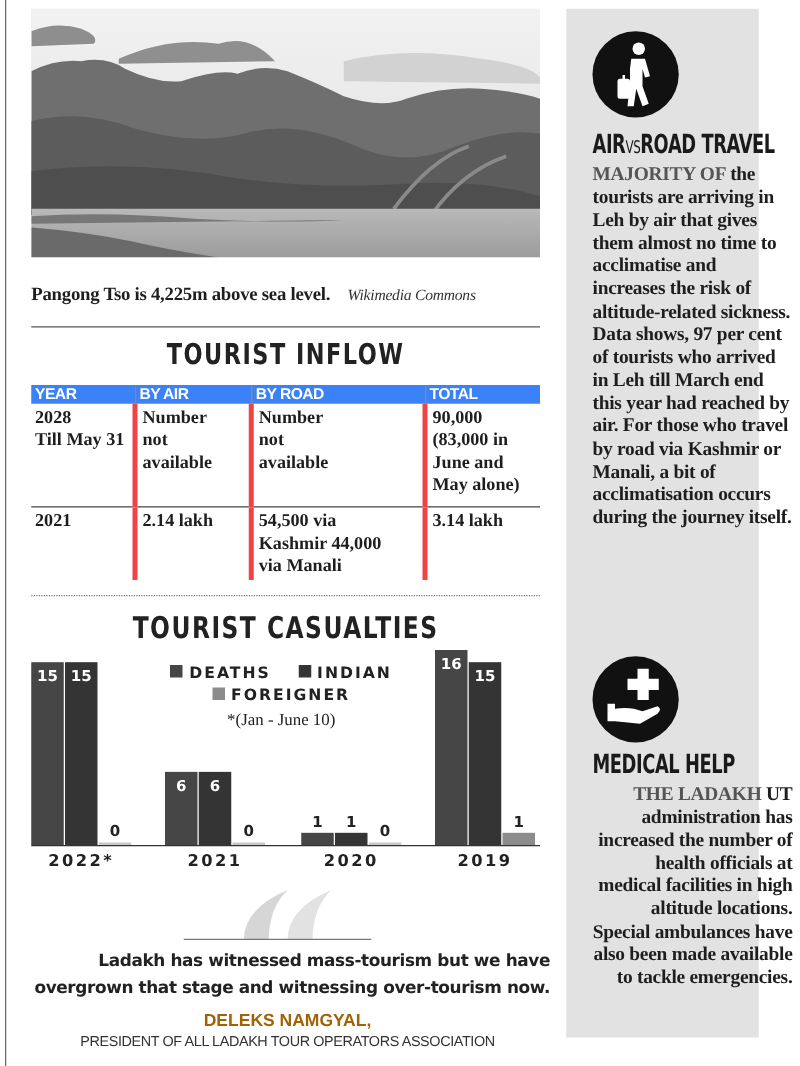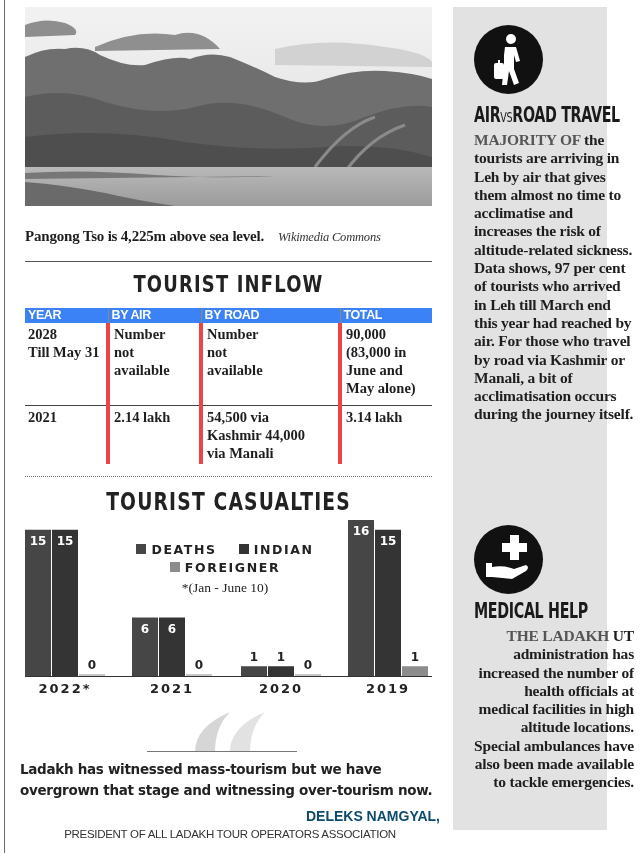--- a/index.html
+++ b/index.html
@@ -26,31 +26,31 @@
     table.inflow td:first-child { border-left: none; padding-left: 3px; }
     table.inflow tr.row1 td { border-bottom: 1px solid #444; height: 82px; }
     table.inflow tr.row2 td { height: 58px; }
     .c1 { width: 83px; } .c2 { width: 93px; } .c3 { width: 139px; } .c4 { width: 92px; }
 
     .hr2 { position: absolute; left: 25px; top: 476px; width: 407px; height: 0; border-top: 1px dotted #777; }
 
     
     .chart-title { position: absolute; left: 25px; top: 488px; width: 407px; text-align: center; font-family: "DejaVu Sans", sans-serif; font-size: 24px; font-weight: bold; letter-spacing: 1.5px; transform: scaleX(0.78); transform-origin: center; color: #222; }
     #chart { position: absolute; left: 0; top: 515px; width: 440px; height: 185px; }
-    .legend { position: absolute; left: 100px; top: 540px; width: 250px; font-family: "DejaVu Sans", sans-serif; font-weight: bold; font-size: 12.5px; letter-spacing: 1.6px; color: #222; }
+    .legend { position: absolute; left: 100px; top: 528px; width: 250px; font-family: "DejaVu Sans", sans-serif; font-weight: bold; font-size: 12.5px; letter-spacing: 1.6px; color: #222; }
     .legend .row { display: flex; justify-content: center; gap: 22px; height: 18px; align-items: center; }
     .legend .item { display: flex; align-items: center; gap: 5px; }
     .legend .sw { width: 10px; height: 10px; display: inline-block; }
     .legend .note { text-align: center; font-family: "Liberation Serif", serif; font-weight: normal; letter-spacing: 0; font-size: 13.5px; margin-top: 4px; }
 
     
     .quote-mark { position: absolute; left: 185px; top: 712px; width: 90px; height: 40px; }
     .quote-rule { position: absolute; left: 147px; top: 751px; width: 150px; height: 1px; background: #777; }
-    .quote-text { position: absolute; left: 20px; top: 759px; width: 420px; text-align: left; font-family: "DejaVu Sans", sans-serif; font-weight: bold; font-size: 13.5px; line-height: 21px; color: #222; letter-spacing: -0.3px; }
-    .quote-name { position: absolute; left: 20px; top: 808px; width: 420px; text-align: right; font-family: "Liberation Sans", sans-serif; font-weight: bold; font-size: 14px; color: #0c4a6e; }
+    .quote-text { position: absolute; left: 20px; top: 759px; width: 420px; text-align: right; font-family: "DejaVu Sans", sans-serif; font-weight: bold; font-size: 13.5px; line-height: 21px; color: #222; letter-spacing: -0.3px; }
+    .quote-name { position: absolute; left: 20px; top: 808px; width: 420px; text-align: center; font-family: "Liberation Sans", sans-serif; font-weight: bold; font-size: 14px; color: #a16207; }
     .quote-role { position: absolute; left: 20px; top: 828px; width: 420px; text-align: center; font-family: "Liberation Sans", sans-serif; font-size: 11.5px; color: #333; letter-spacing: -0.3px; }
 
     
     .sidebar { position: absolute; left: 453px; top: 7px; width: 154px; height: 823px; background: #e2e2e2; }
     .s-icon { position: absolute; width: 69px; height: 69px; border-radius: 50%; background: #111; }
     .s-icon svg { width: 100%; height: 100%; display: block; }
     .s-head { position: absolute; left: 21px; font-family: "DejaVu Sans", sans-serif; font-weight: bold; font-size: 21px; color: #1a1a1a; transform: scaleX(0.68); transform-origin: left; white-space: nowrap; letter-spacing: -0.5px; }
     .s-head .vs { font-size: 14px; font-weight: normal; }
     .s-body { position: absolute; left: 21px; width: 160px; font-family: "Liberation Serif", serif; font-weight: bold; font-size: 15.5px; line-height: 18.3px; color: #1e1e1e; letter-spacing: -0.2px; }
     .s-body .lead { color: #555; }

